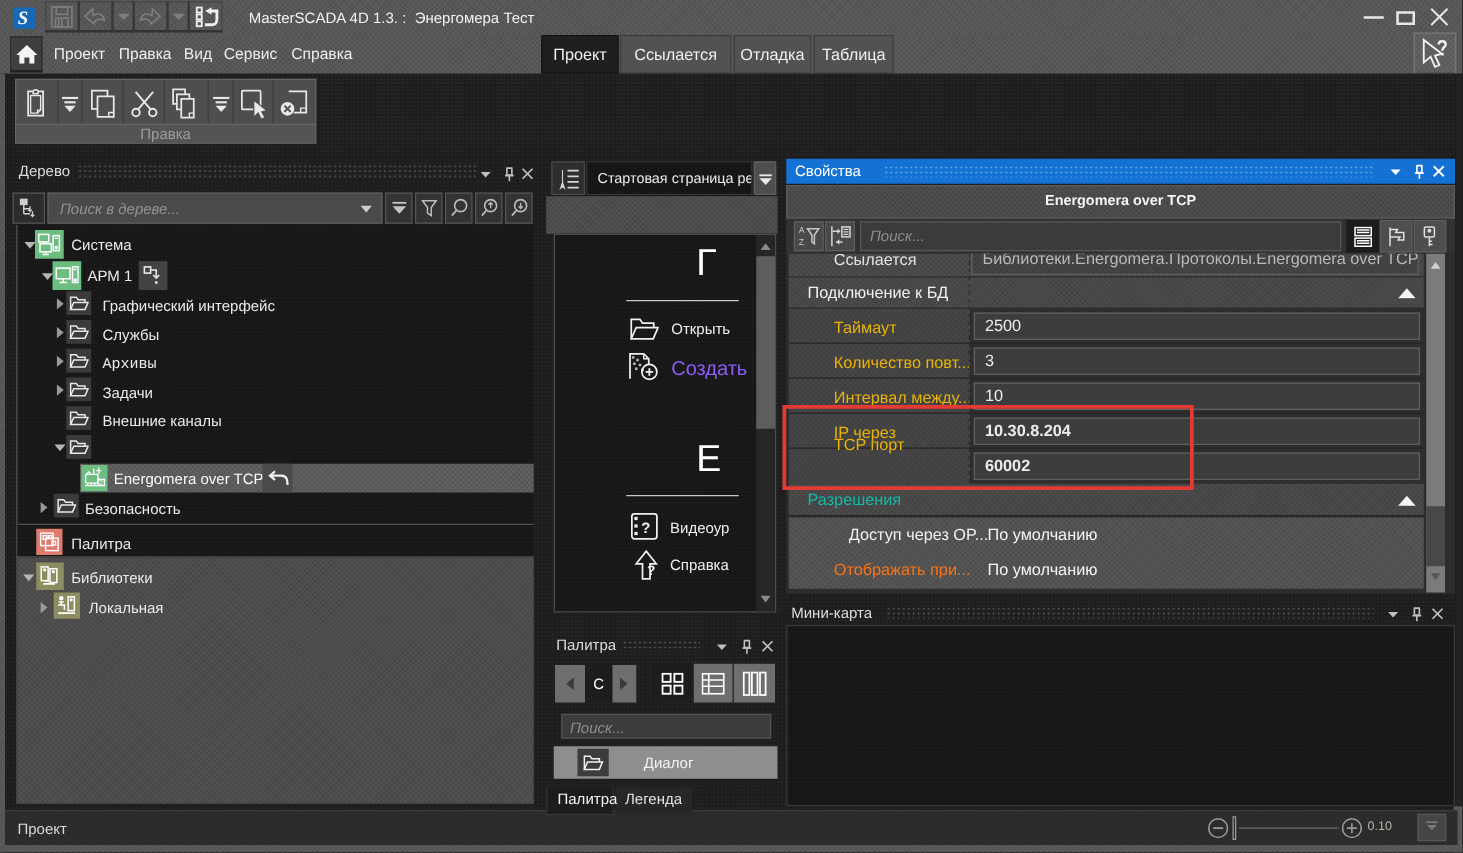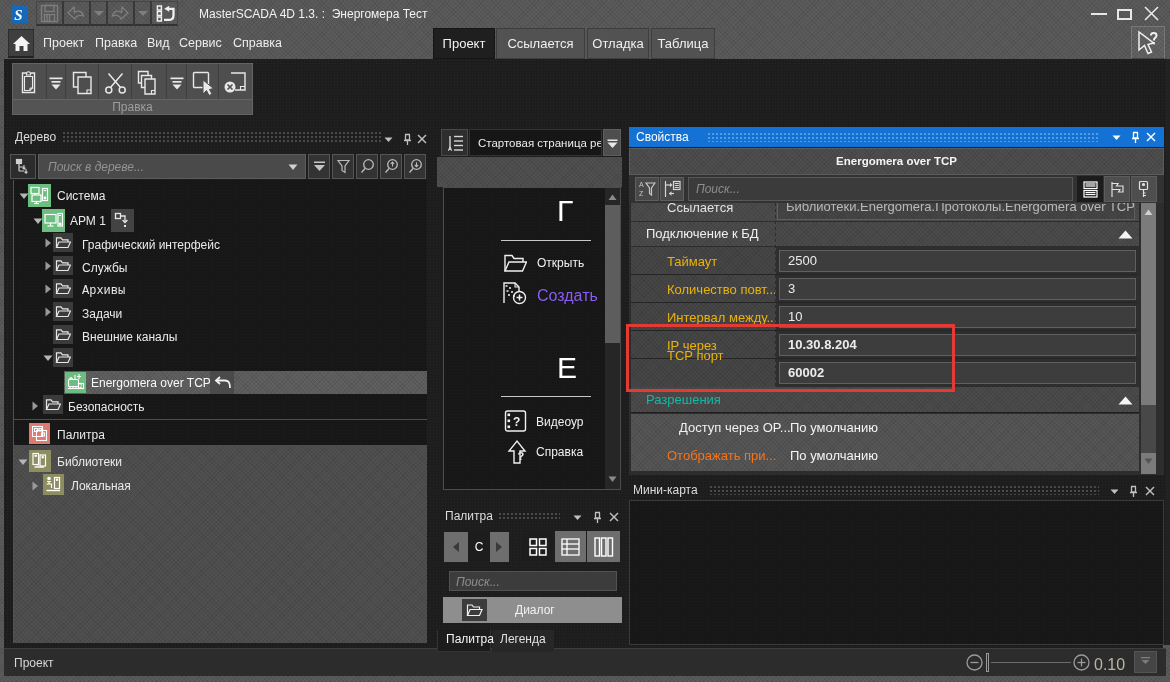--- a/index.html
+++ b/index.html
@@ -157,21 +157,21 @@
     <circle cx="8.5" cy="8.5" r="7.5"></circle>
     <line x1="4.5" y1="8.5" x2="12.5" y2="8.5"></line>
   </svg>
 <div class="abs" style="left:986px;top:653px;width:3px;height:19px;border:1px solid #9a9a9a;background:#2c2c2c;"></div>
 <div class="abs" style="left:991px;top:662px;width:80px;height:1px;background:#6a6a6a;"></div>
 <svg class="abs" style="left:1073px;top:654px;" width="17" height="17" viewBox="0 0 17 17" fill="none" stroke="#9a9a9a" stroke-width="1.3">
     <circle cx="8.5" cy="8.5" r="7.5"></circle>
     <line x1="4.5" y1="8.5" x2="12.5" y2="8.5"></line>
     <line x1="8.5" y1="4.5" x2="8.5" y2="12.5"></line>
   </svg>
-<div class="abs" style="left:1094px;top:656px;font-size:16px;color:#b9b4a4;">0.10</div>
+<div class="abs" style="left:1094px;top:656px;font-size:10px;color:#b9b4a4;">0.10</div>
 <div class="abs" style="left:1134px;top:651px;width:23px;height:22px;background:#454545;border:1px solid #555;"></div>
 <svg class="abs" style="left:1140px;top:657px;" width="11" height="10" viewBox="0 0 11 10">
     <rect x="1" y="0" width="9" height="1.4" fill="#7c7c7c"></rect>
     <path d="M1.5 3 L9.5 3 L5.5 7 Z" fill="#7c7c7c"></path>
   </svg>
 
 <div class="abs phead" style="left:15px;top:130px;">Дерево</div>
 <div class="abs dotted" style="left:62px;top:131px;width:320px;height:12px;"></div>
 <svg class="abs" style="left:384px;top:137px;" width="9" height="6" viewBox="0 0 9 6">
     <path d="M0.5 0.5 L4.5 5 L8.5 0.5 Z" fill="#c0c0c0"></path>

